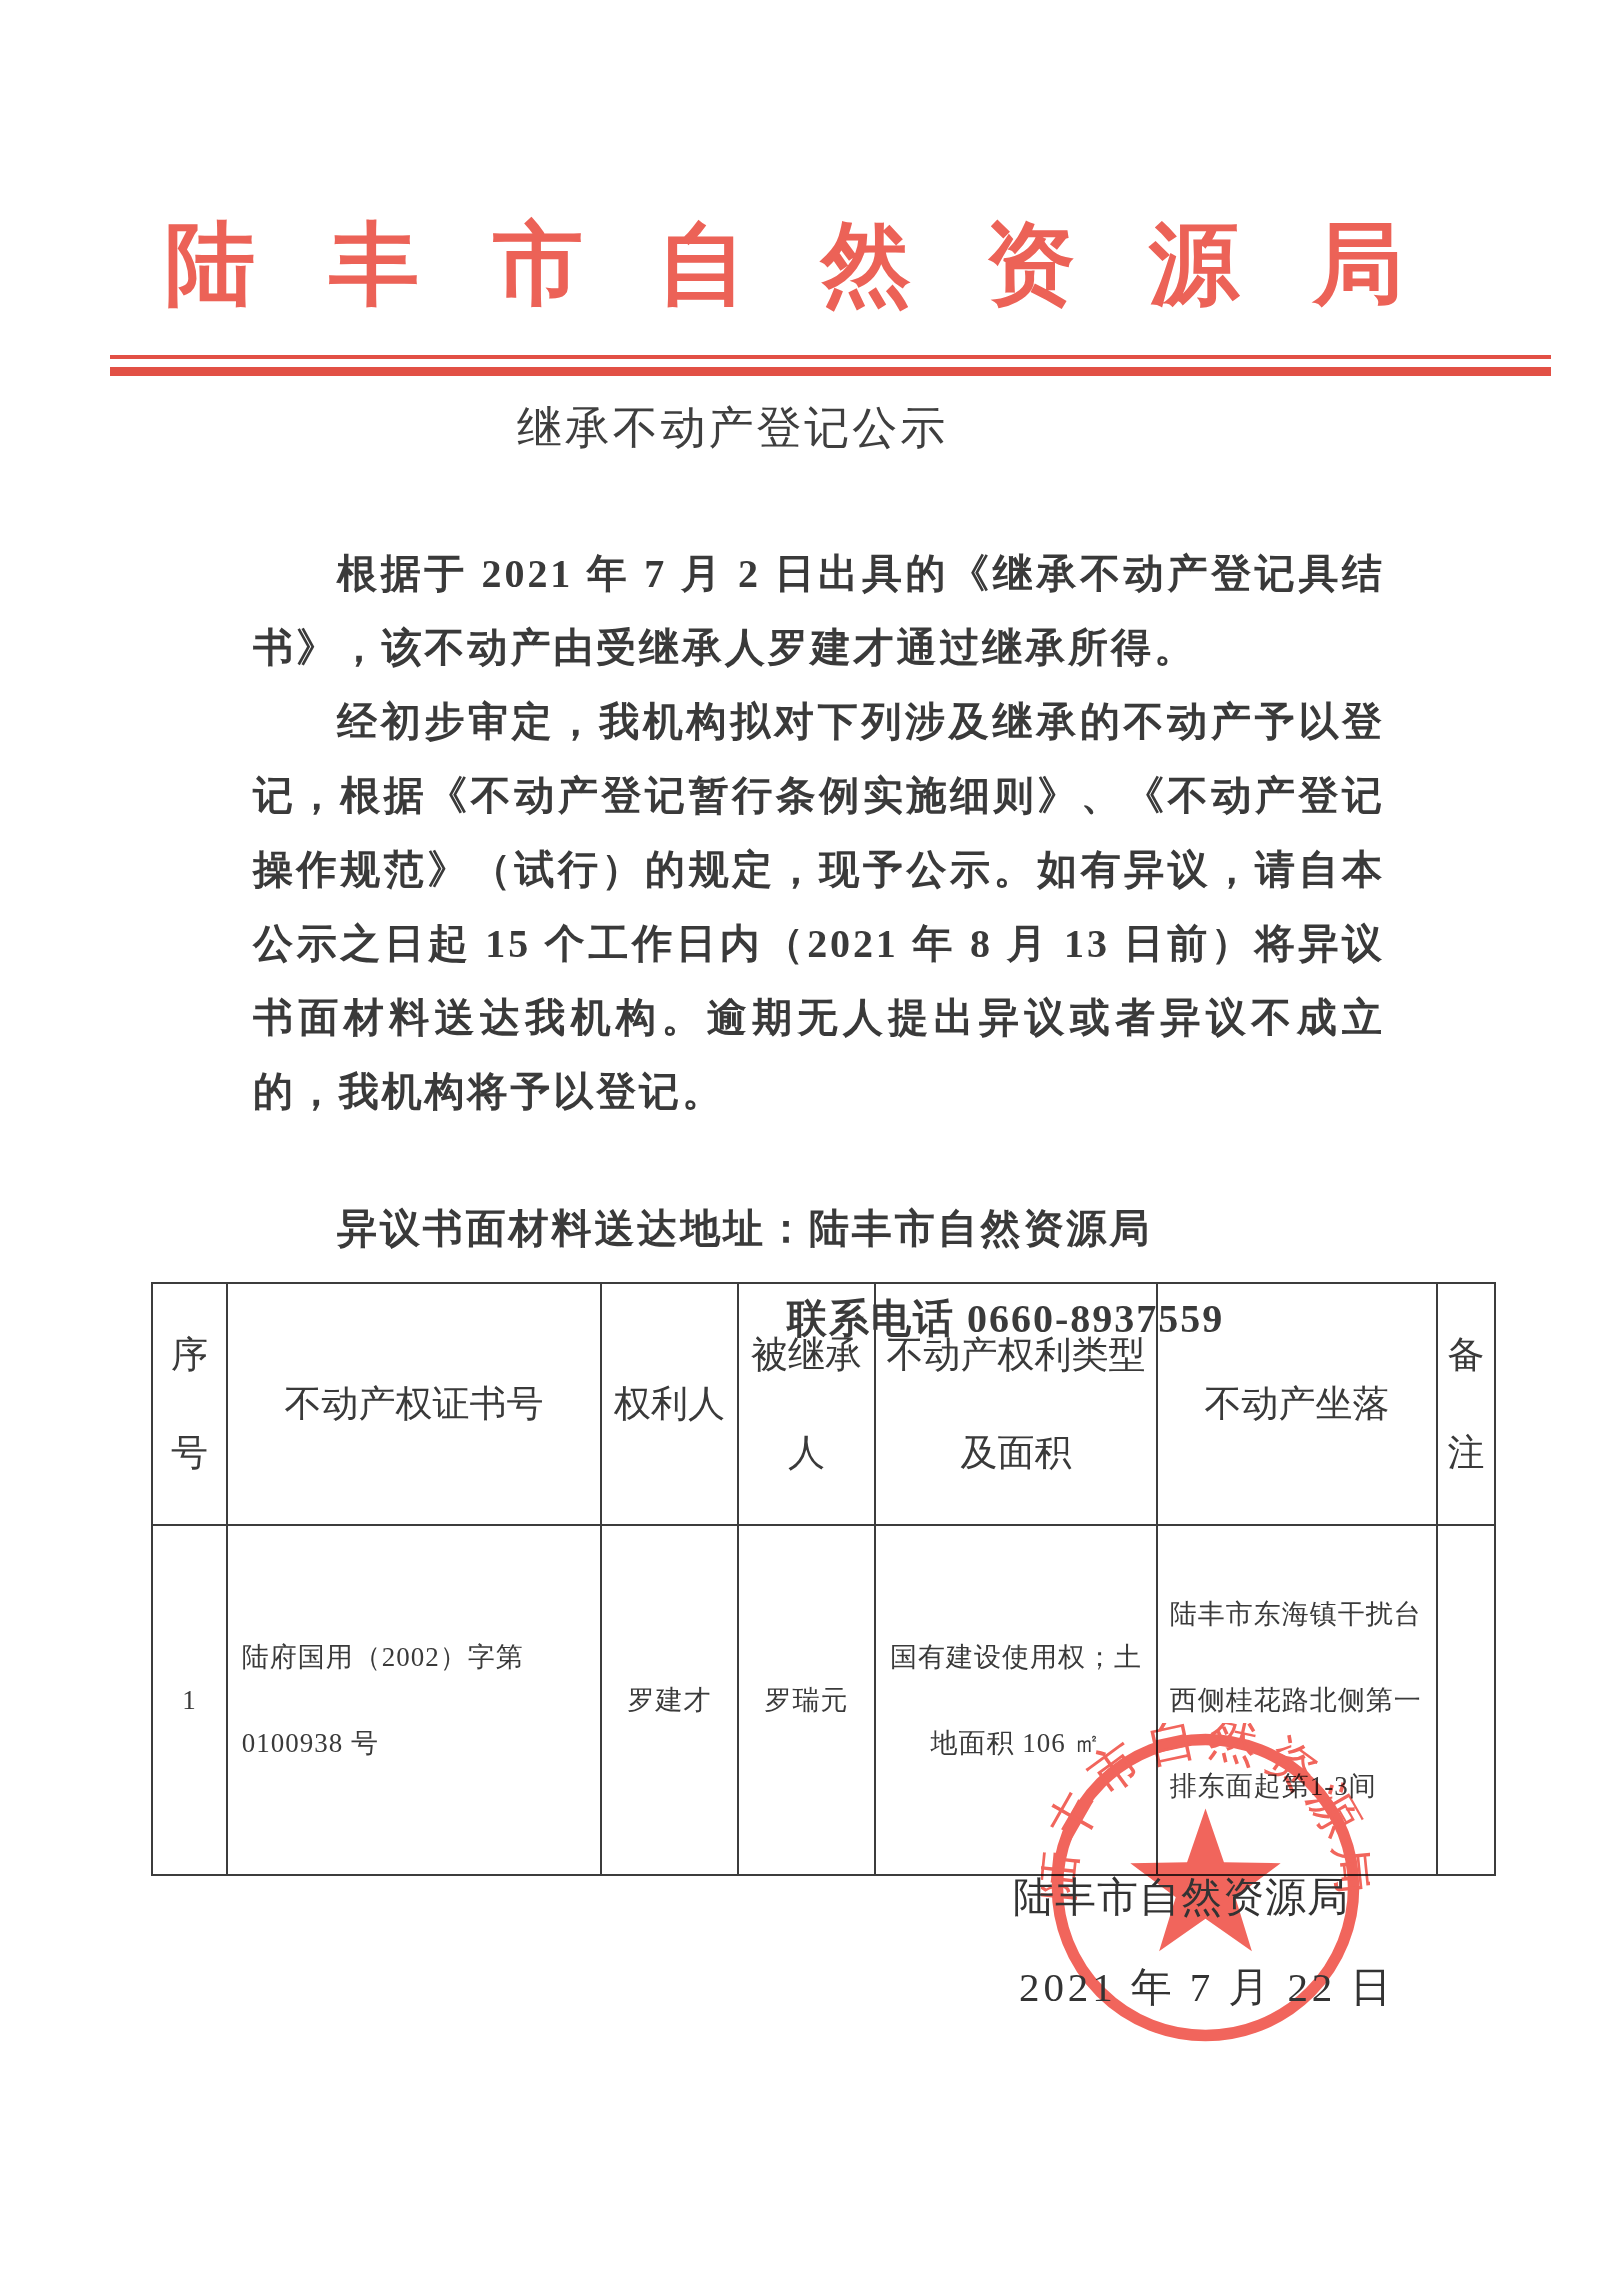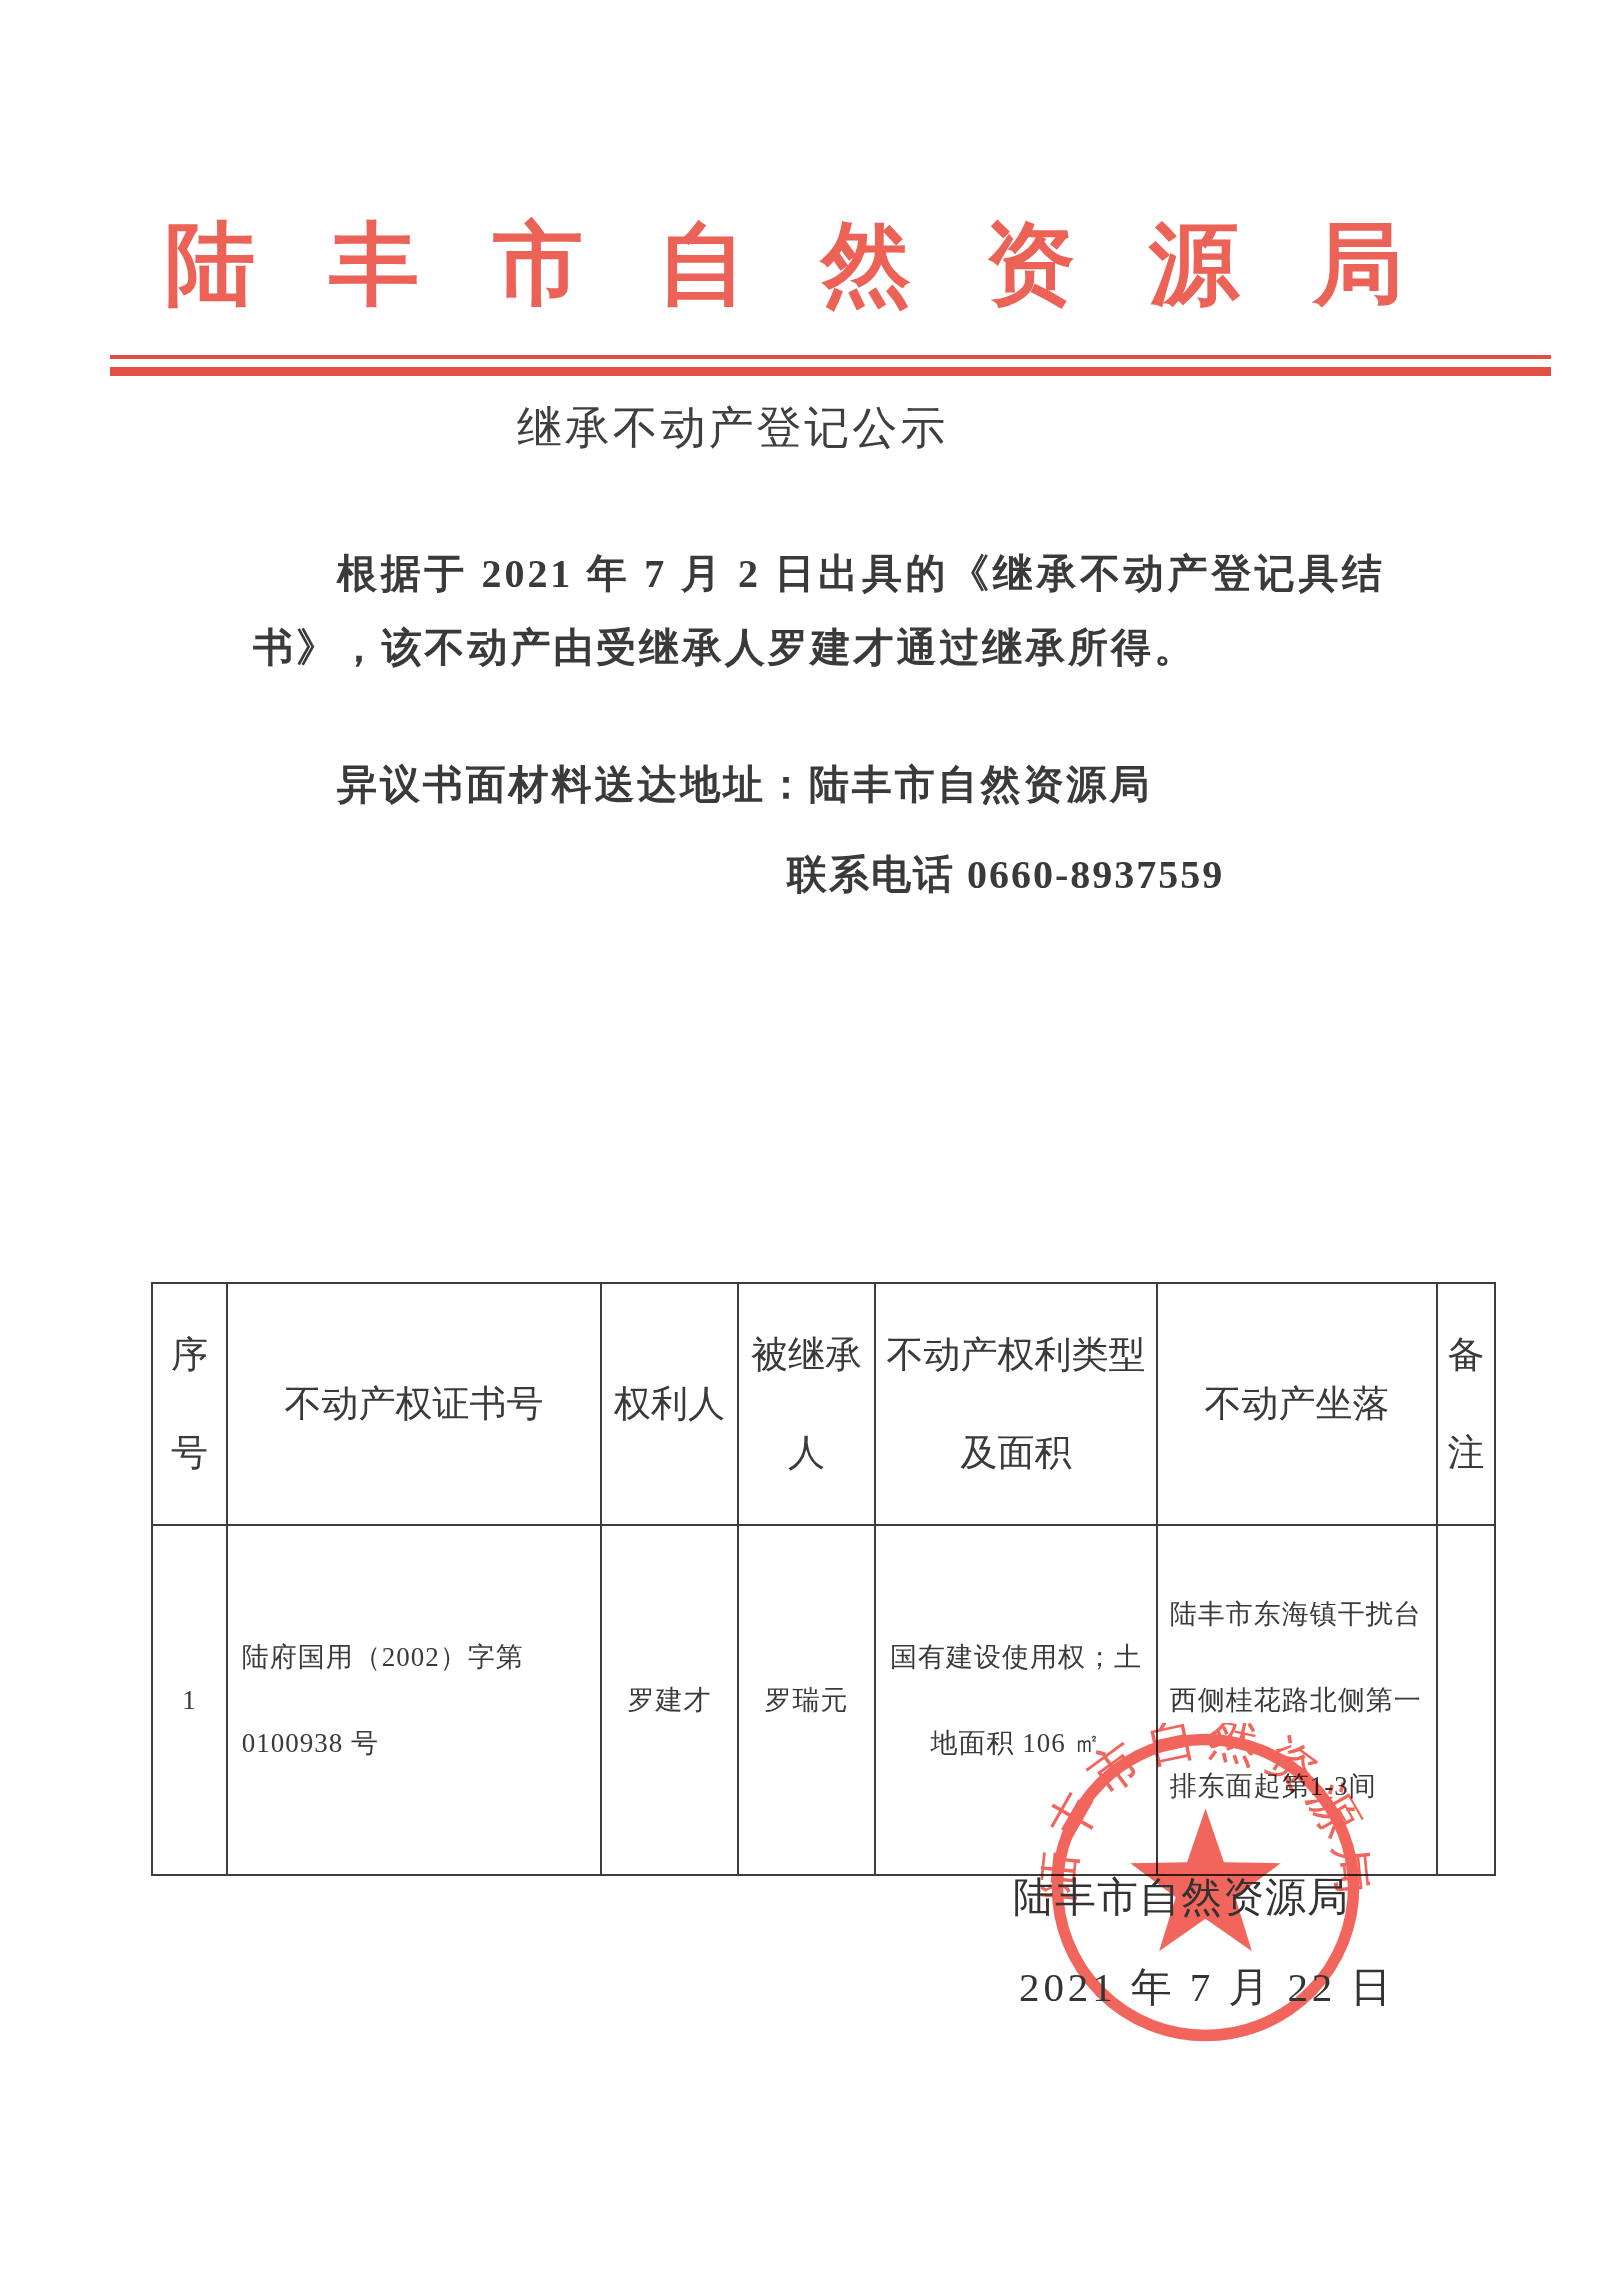--- a/index.html
+++ b/index.html
@@ -75,20 +75,21 @@
 <div class="page">
 
   <div class="org-header">陆丰市自然资源局</div>
   <div class="rule rule-thin"></div>
   <div class="rule rule-thick"></div>
 
   <div class="doc-title">继承不动产登记公示</div>
 
   <div class="content">
     <p>根据于 2021 年 7 月 2 日出具的《继承不动产登记具结书》，该不动产由受继承人罗建才通过继承所得。</p>
+    <p>经初步审定，我机构拟对下列涉及继承的不动产予以登记，根据《不动产登记暂行条例实施细则》、《不动产登记操作规范》（试行）的规定，现予公示。如有异议，请自本公示之日起 15 个工作日内（2021 年 8 月 13 日前）将异议书面材料送达我机构。逾期无人提出异议或者异议不成立的，我机构将予以登记。</p>
     <div class="address-line">异议书面材料送达地址：陆丰市自然资源局</div>
     <div class="phone-line">联系电话 0660-8937559</div>
   </div>
 
   <table class="reg-table">
     <colgroup>
       <col style="width:75px">
         <col style="width:374px">
         <col style="width:137px">
       <col style="width:137px">

